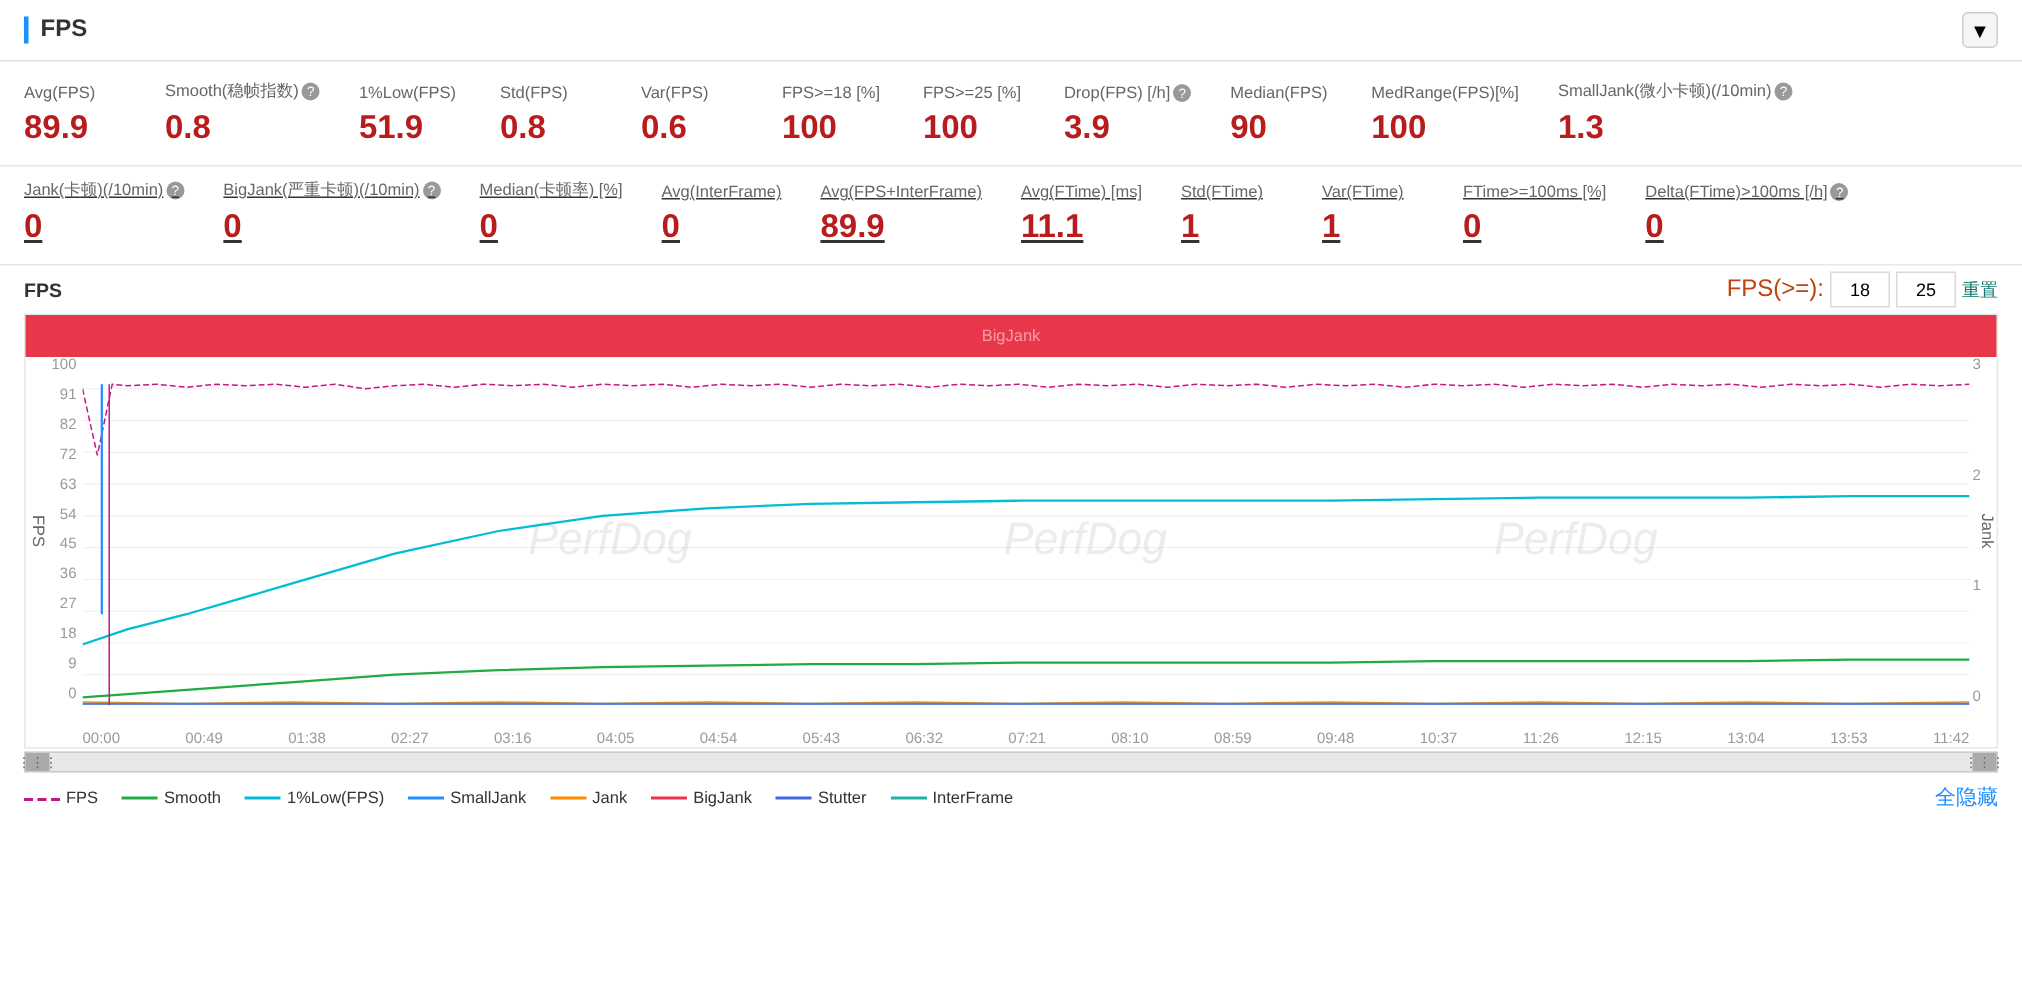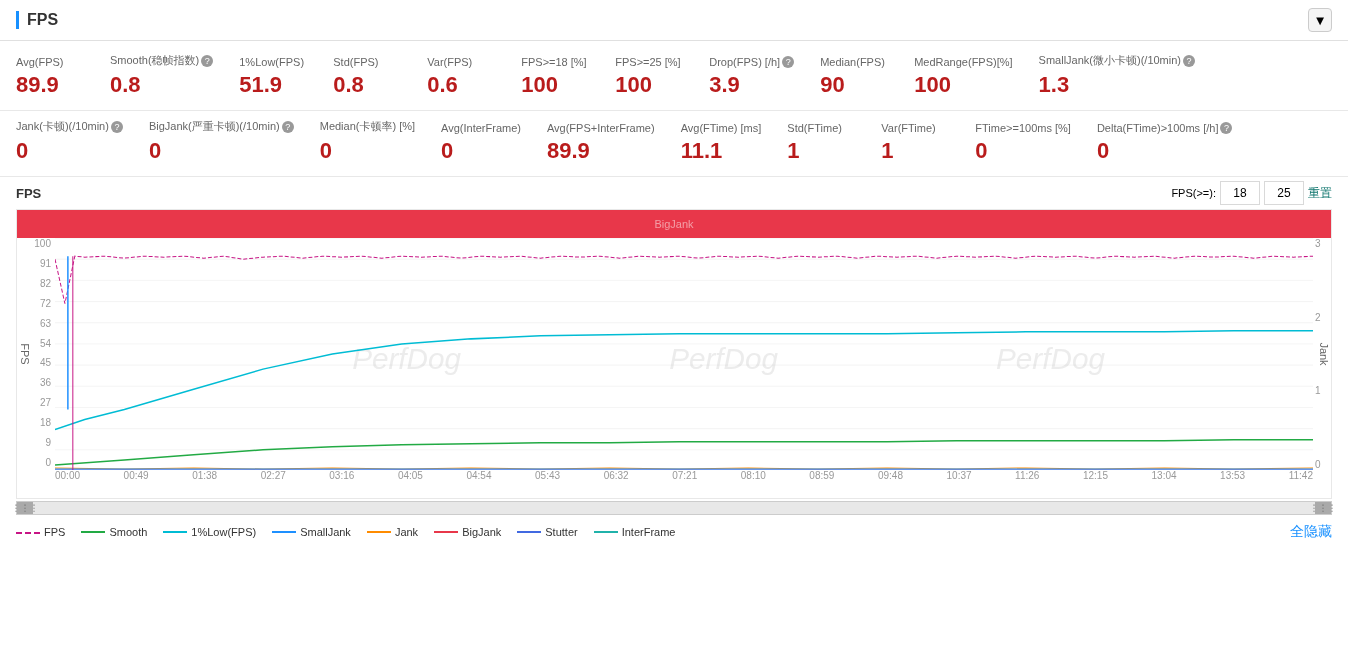--- a/index.html
+++ b/index.html
@@ -9,27 +9,27 @@
     .header-title { font-size: 16px; font-weight: bold; border-left: 3px solid #1890ff; padding-left: 8px; }
     .collapse-btn { width: 24px; height: 24px; border: 1px solid #ccc; border-radius: 4px; background: #f5f5f5; cursor: pointer; display: flex; align-items: center; justify-content: center; }
     
     .metrics-section { padding: 8px 16px; border-bottom: 1px solid #e8e8e8; }
     .metrics-row { display: flex; align-items: flex-end; gap: 14px; flex-wrap: nowrap; }
     .metric-item { display: flex; flex-direction: column; align-items: flex-start; padding: 4px 12px 4px 0; min-width: 80px; }
     .metric-label { font-size: 11px; color: #666; white-space: nowrap; display: flex; align-items: center; gap: 2px; }
     .metric-label .help-icon { width: 12px; height: 12px; background: #999; border-radius: 50%; display: inline-flex; align-items: center; justify-content: center; color: #fff; font-size: 9px; cursor: pointer; }
     .metric-value { font-size: 22px; font-weight: bold; color: #b91c1c; margin-top: 4px; }
     
-    .metrics-row-2 { margin-top: 4px; }
+    .metrics-row-2 { margin-top: 4px; text-decoration: underline; }
     
     .chart-section { padding: 4px 16px 0; }
     .chart-header { display: flex; align-items: center; justify-content: space-between; margin-bottom: 4px; }
     .chart-title { font-size: 13px; font-weight: bold; }
     .fps-controls { display: flex; align-items: center; gap: 4px; }
-    .fps-label { font-size: 11px; color: #000000; }
+    .fps-label { font-size: 16px; color: #c2410c; }
     .fps-input { width: 40px; height: 24px; border: 1px solid #d9d9d9; text-align: center; font-size: 12px; }
     .reset-btn { color: #0f766e; cursor: pointer; font-size: 12px; background: none; border: none; }
     
     .chart-area { position: relative; width: 100%; height: 300px; background: #fff; border: 1px solid #e8e8e8; }
     
     .red-bar { position: absolute; top: 0; left: 0; right: 0; height: 28px; background: #e8374a; display: flex; align-items: center; justify-content: center; }
     
     .y-axis-left { position: absolute; top: 28px; left: 0; width: 38px; bottom: 30px; display: flex; flex-direction: column; justify-content: space-between; align-items: flex-end; padding-right: 4px; }
     .y-axis-right { position: absolute; top: 28px; right: 0; width: 18px; bottom: 30px; display: flex; flex-direction: column; justify-content: space-between; align-items: flex-start; padding-left: 2px; }
     .axis-label { font-size: 10px; color: #999; }
@@ -217,21 +217,21 @@
         <polyline points="0,228 70,229 140,228 210,229 280,228 350,229 420,228 490,229 560,228 630,229 700,228 770,229 840,228 910,229 980,228 1050,229 1120,228 1190,229 1270,228" fill="none" stroke="#ff8c00" stroke-width="1"></polyline>
 
         <polyline points="0,229 1270,229" fill="none" stroke="#1e90ff" stroke-width="1"></polyline>
 
         <polyline points="0,230 1270,230" fill="none" stroke="#4169e1" stroke-width="1"></polyline>
 
         <line x1="18" y1="18" x2="18" y2="230" stroke="#c71585" stroke-width="1"></line>
         <line x1="13" y1="18" x2="13" y2="170" stroke="#1e90ff" stroke-width="1.5"></line>
       </svg>
 
-      <div style="position:absolute;bottom:0;left:38px;right:18px;height:28px;display:flex;justify-content:space-between;align-items:flex-start;">
+      <div style="position:absolute;bottom:0;left:38px;right:18px;height:28px;display:flex;justify-content:space-between;align-items:flex-end;">
         <span class="axis-label">00:00</span>
         <span class="axis-label">00:49</span>
         <span class="axis-label">01:38</span>
         <span class="axis-label">02:27</span>
         <span class="axis-label">03:16</span>
         <span class="axis-label">04:05</span>
         <span class="axis-label">04:54</span>
         <span class="axis-label">05:43</span>
         <span class="axis-label">06:32</span>
         <span class="axis-label">07:21</span>

